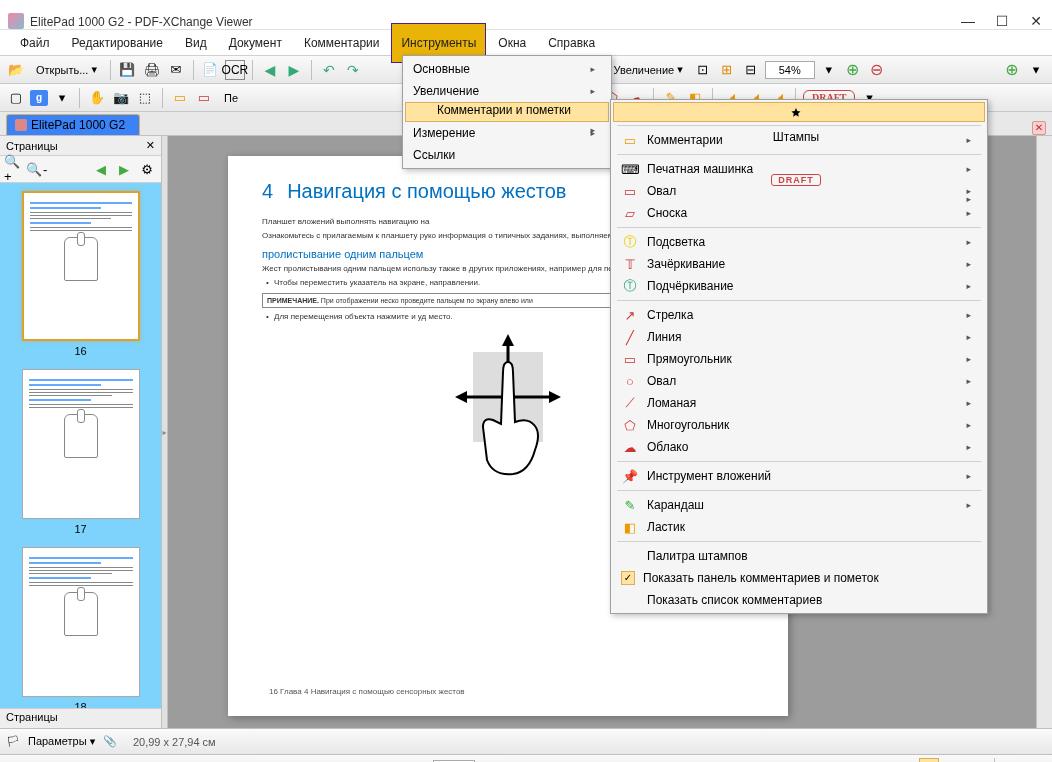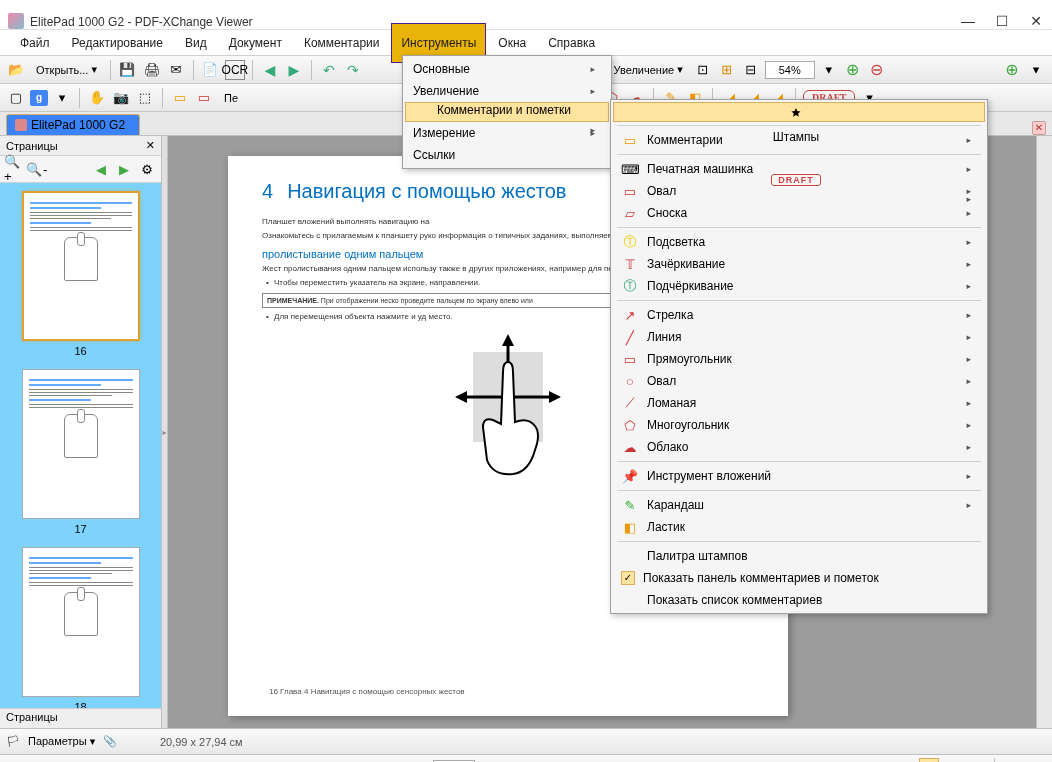--- a/index.html
+++ b/index.html
@@ -52,21 +52,21 @@
 .page h2 { color: #0070c0; font-size: 13px; font-weight: normal; margin: 10px 0 4px; }
 .page h3 { color: #0070c0; font-size: 11px; font-weight: normal; margin: 6px 0 3px; }
 .page .note { border: 1px solid #888; padding: 2px 4px; font-size: 7px; }
 .page .bullet { font-size: 8px; padding-left: 12px; position: relative; }
 .page .bullet::before { content: "•"; position: absolute; left: 4px; }
 .page .gesture { width: 130px; height: 150px; margin: 10px auto 0; position: relative; display: flex; align-items: center; justify-content: center; }
 .page .footer { position: absolute; bottom: 20px; left: 41px; font-size: 8px; color: #555; }
 .vscroll { width: 16px; background: #e8e8e8; border-left: 1px solid #c0c0c0; }
 
 .statusbar { height: 26px; background: linear-gradient(#fafafa,#e8e8e8); border-top: 1px solid #c0c0c0; display: flex; align-items: center; padding: 0 6px; gap: 8px; font-size: 11px; }
-.statusbar .dim { color: #555; margin-left: 35px; }
+.statusbar .dim { color: #555; margin-left: 8px; }
 .navbar { height: 26px; background: linear-gradient(#fafafa,#e8e8e8); border-top: 1px solid #c0c0c0; display: flex; align-items: center; padding: 0 6px; gap: 4px; font-size: 11px; }
 .navbar .pginput { width: 42px; height: 16px; border: 1px solid #aaa; text-align: center; font-size: 11px; }
 .navbar .navbtn { color: #2a70d0; font-size: 14px; padding: 0 3px; }
 .navbar .right { margin-left: auto; display: flex; gap: 4px; }
 
 
 .dropdown { position: absolute; background: #f5f5f5; border: 1px solid #a0a0a0; box-shadow: 2px 2px 6px rgba(0,0,0,.25); padding: 2px; z-index: 100; }
 .dropdown .di { height: 22px; display: flex; align-items: center; padding: 0 14px 0 8px; font-size: 12px; gap: 8px; cursor: default; }
 .dropdown .di.hl { background: #ffe39f; border: 1px solid #d6b060; padding: 0 13px 0 7px; height: 20px; flex-direction: column; }
 .dropdown .di .arr { margin-left: auto; font-size: 9px; color: #555; }

